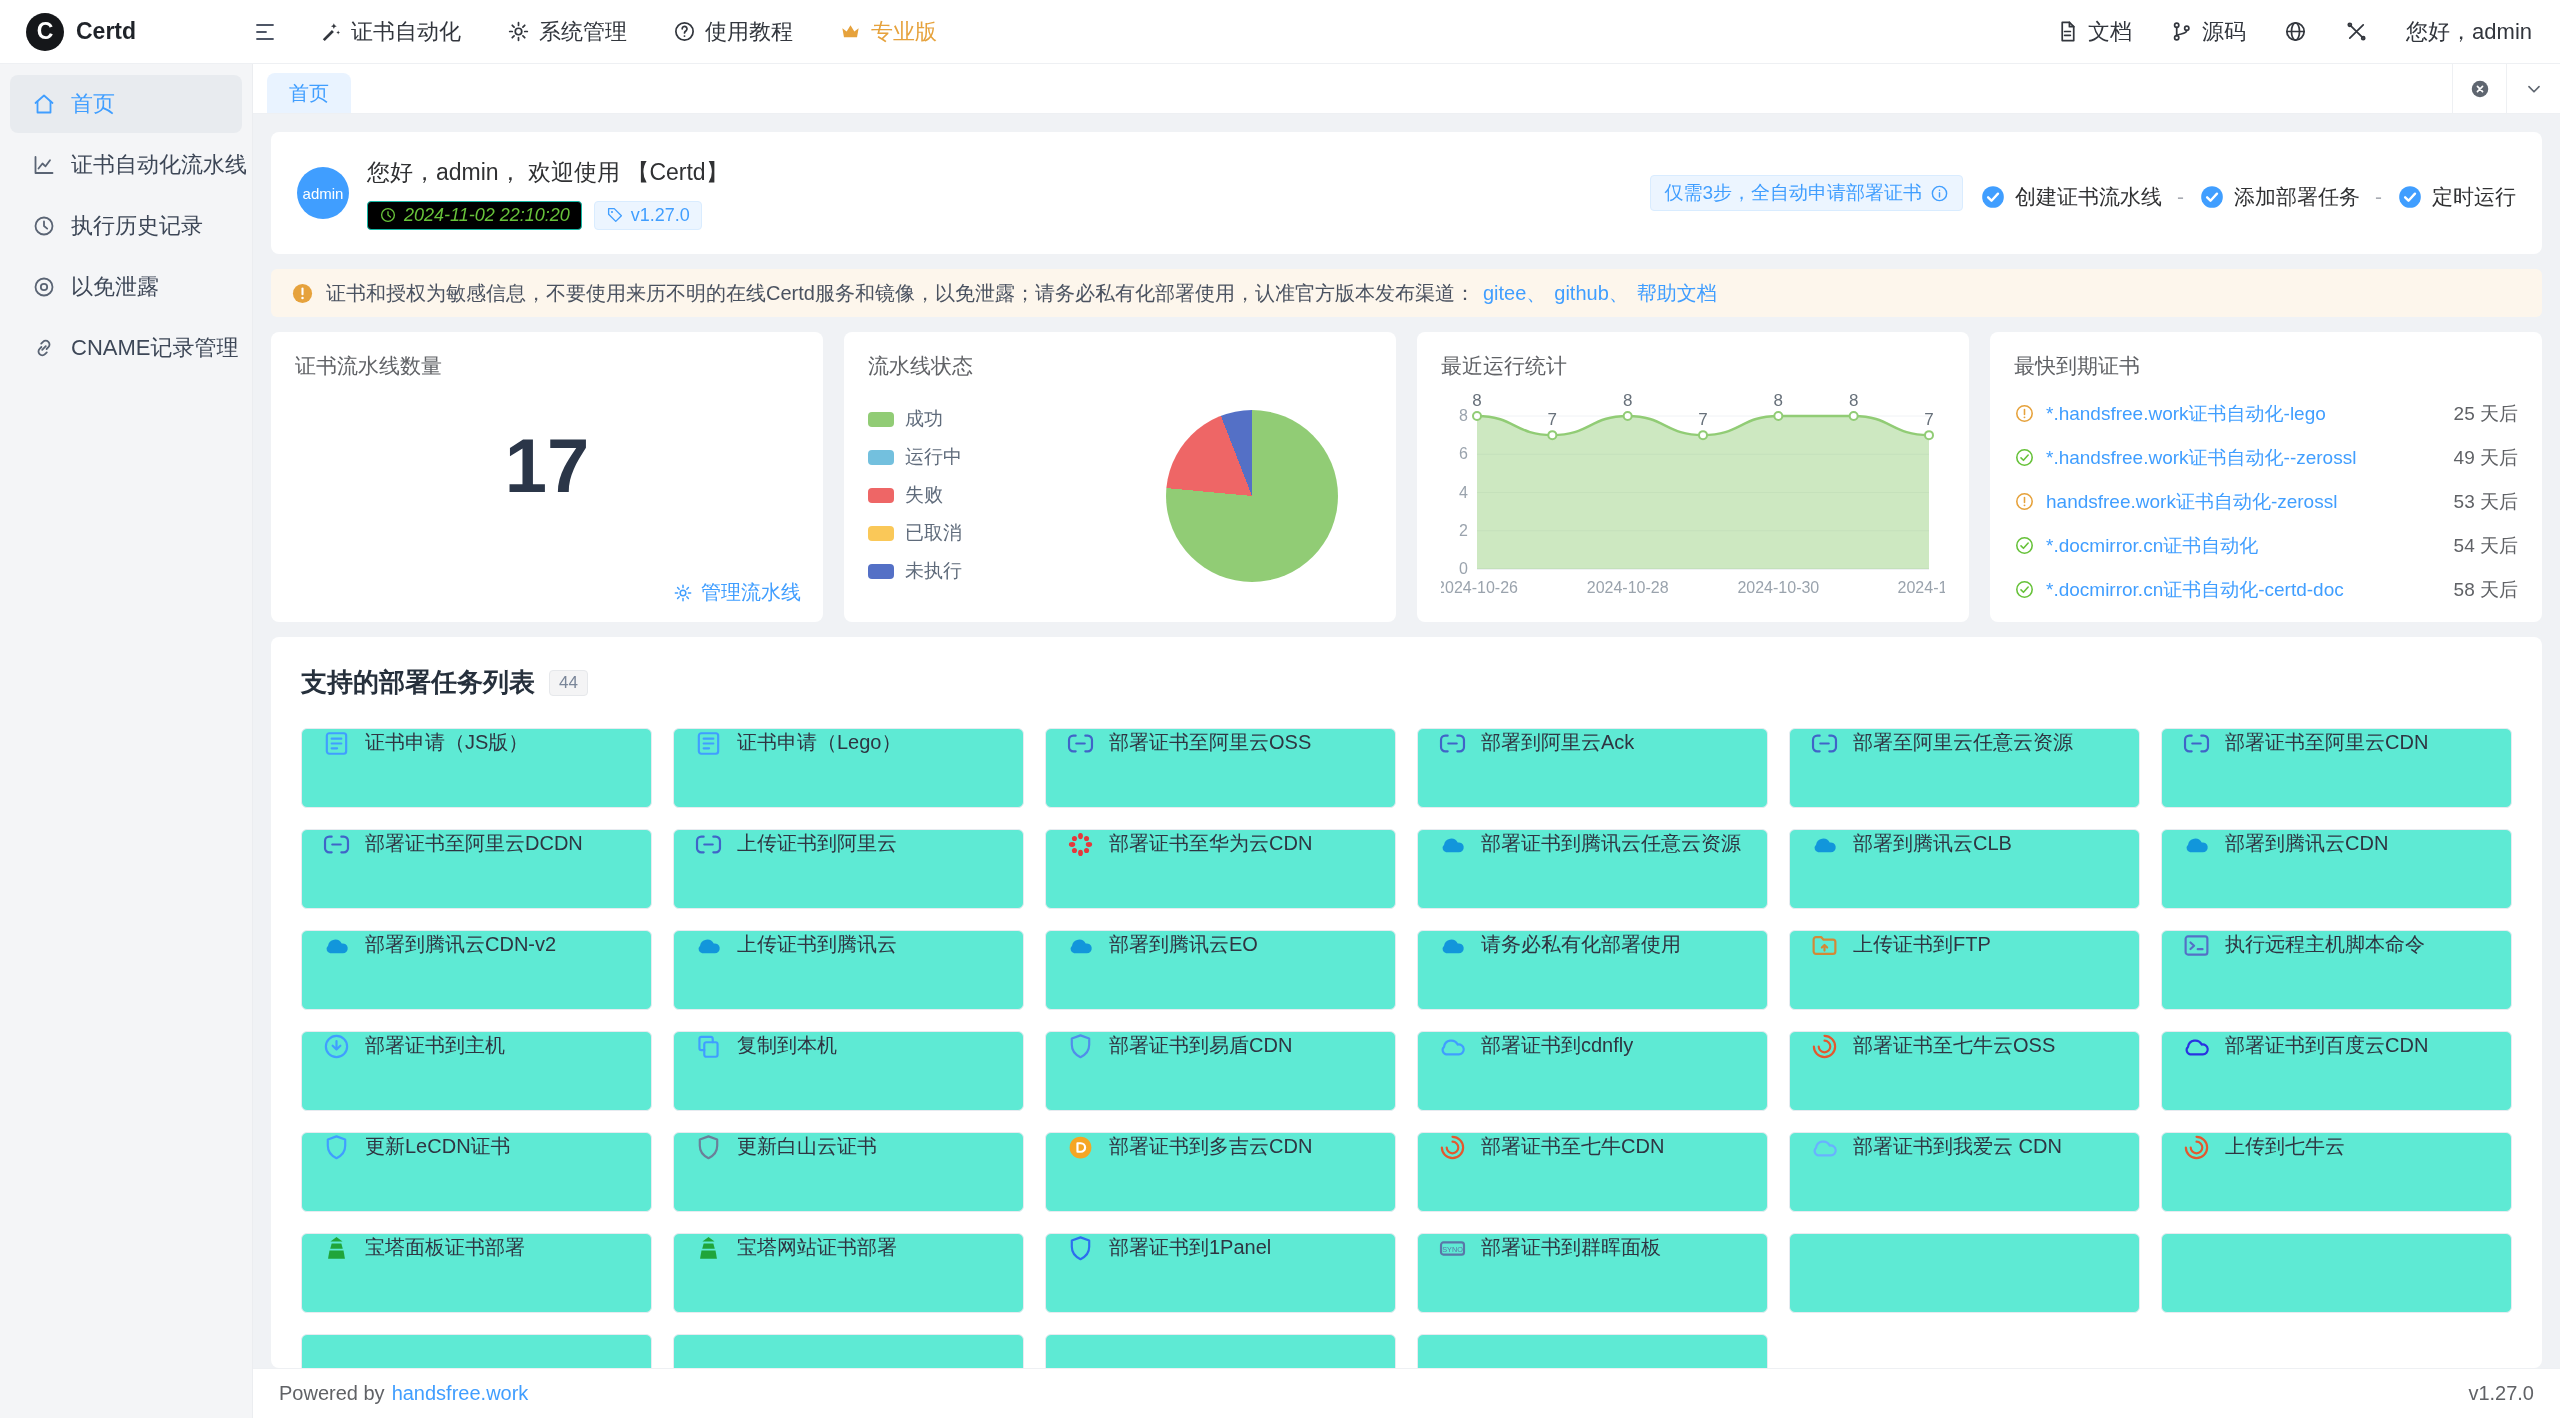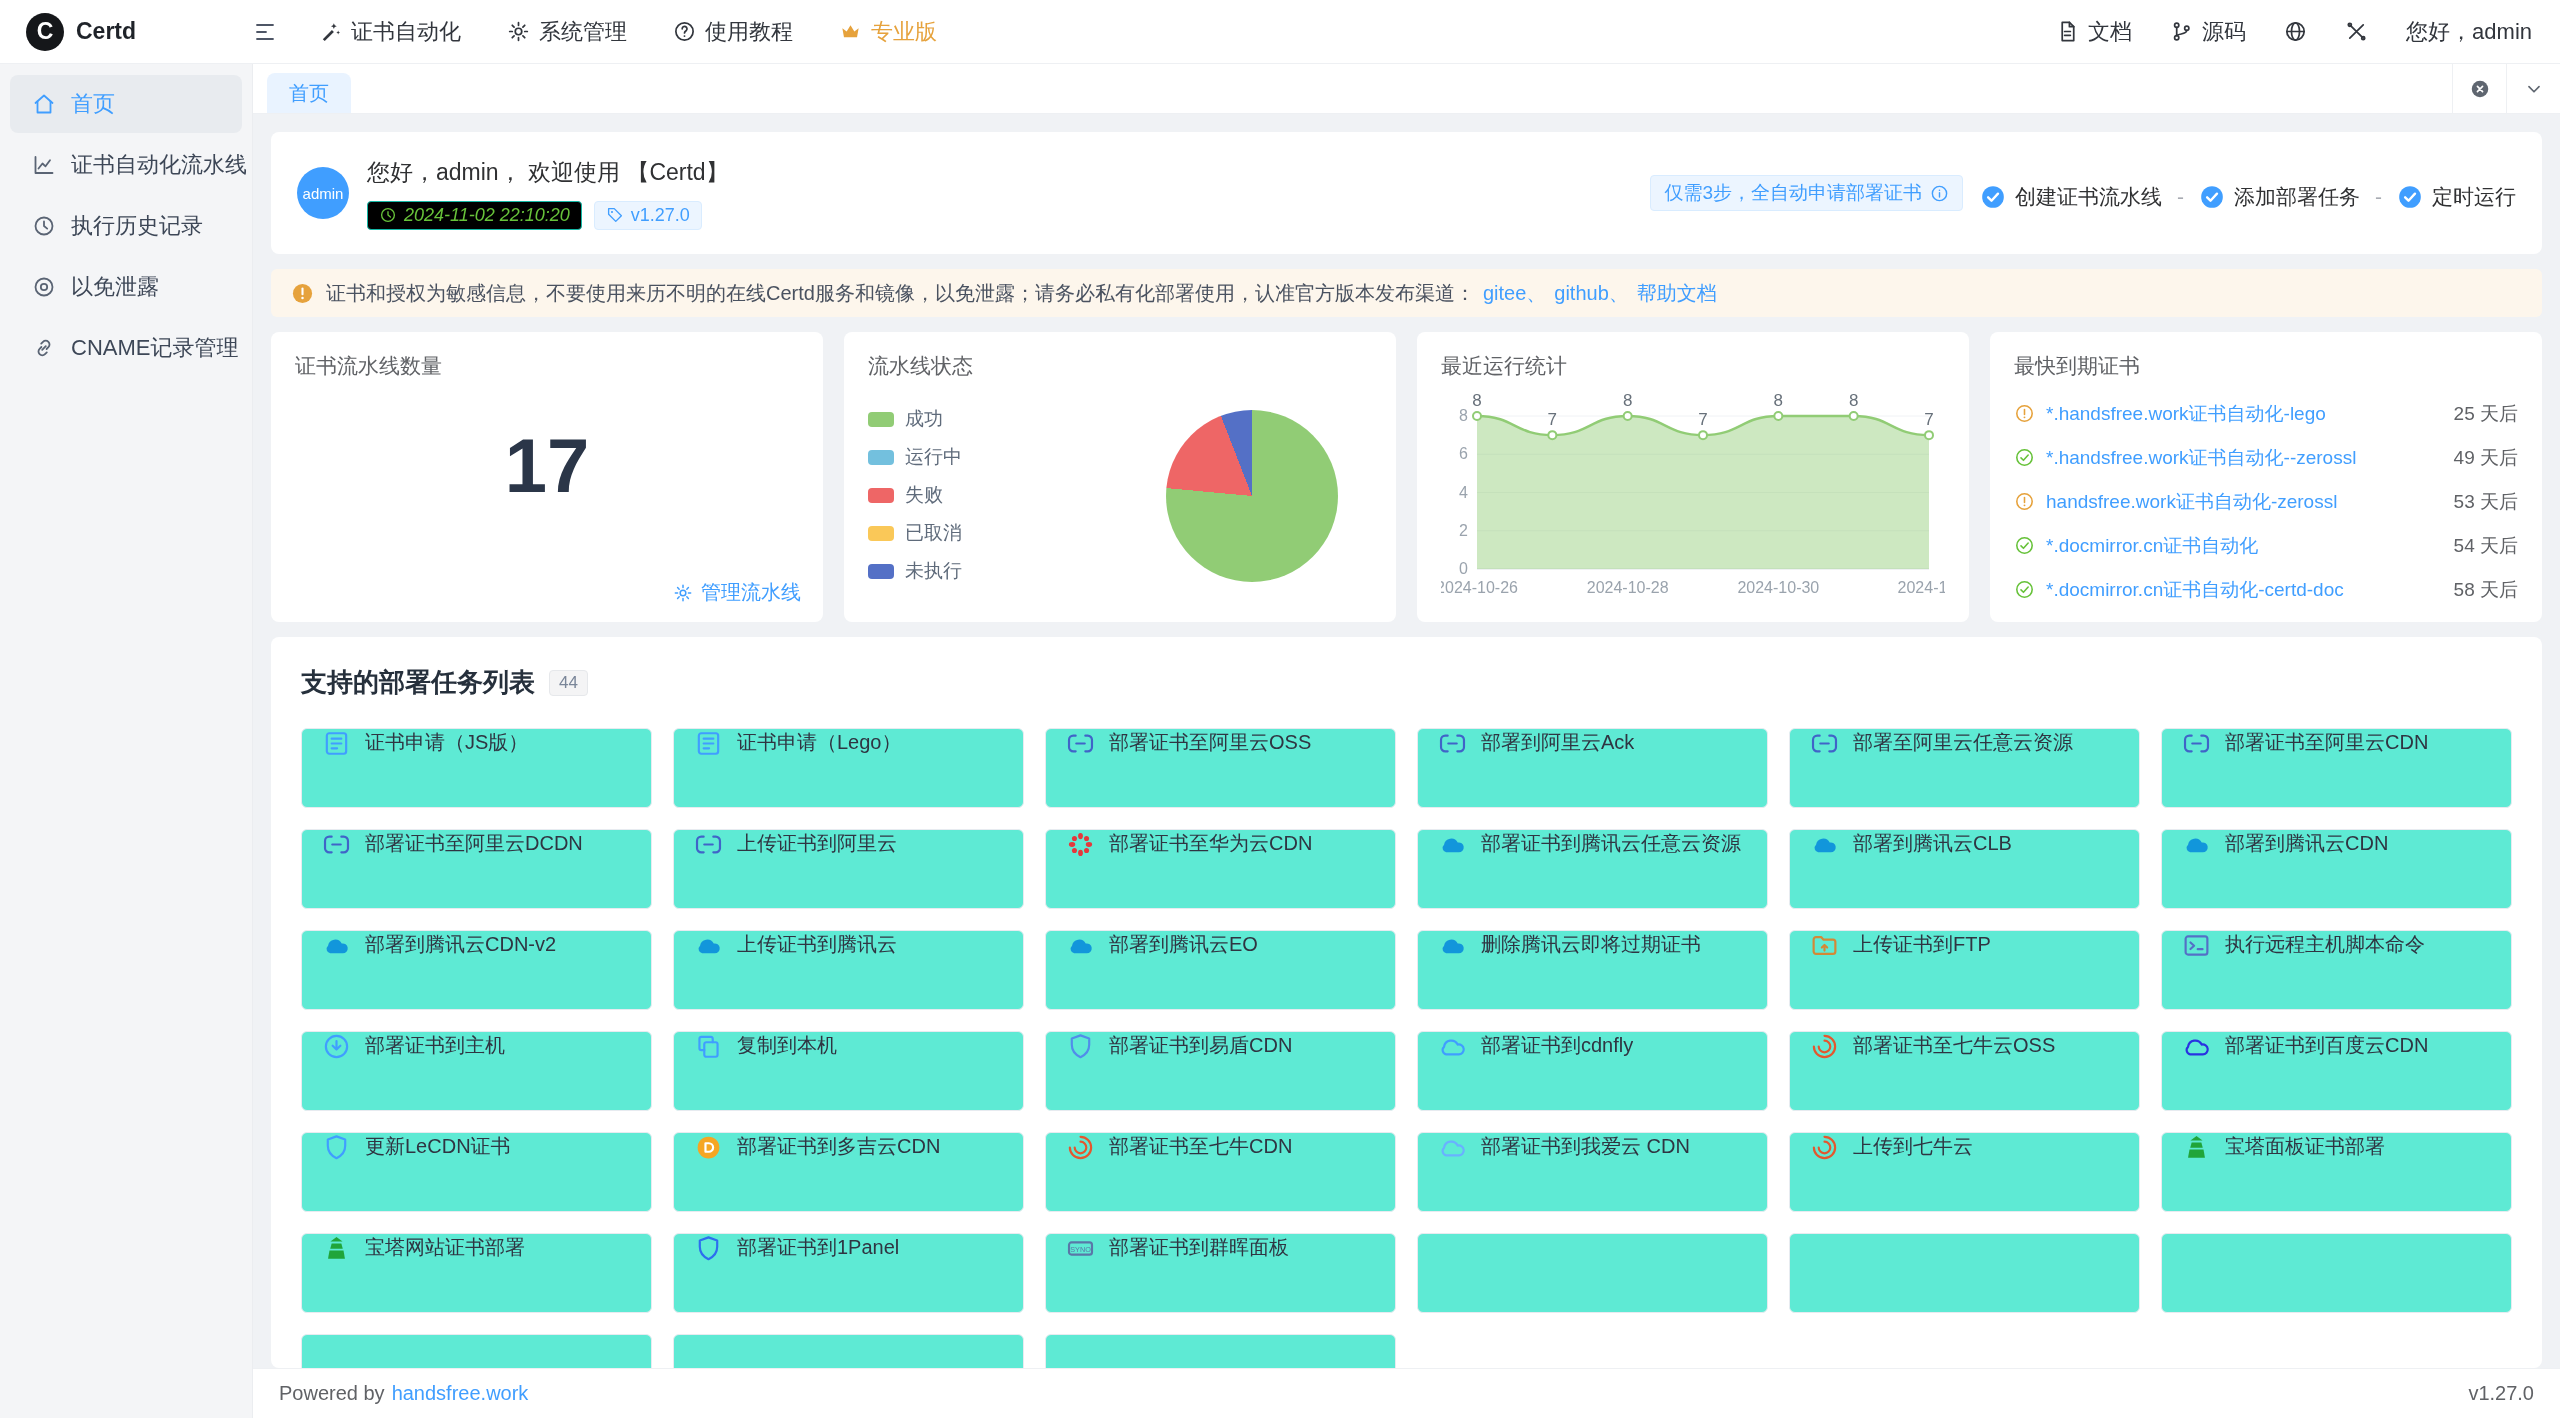--- a/index.html
+++ b/index.html
@@ -656,21 +656,21 @@
                   </svg>
                 </span>
                 <span class="task-label">部署到腾讯云EO</span>
               </div>
               <div class="task">
                 <span class="icn" style="color:#1296db">
                   <svg viewBox="0 0 24 24" fill="none" stroke="currentColor" stroke-width="1.8" stroke-linecap="round" stroke-linejoin="round">
                     <path d="M6.8 18.5h10.4a4.1 4.1 0 10-.9-8.1 6 6 0 00-11.3 1.9 3.6 3.6 0 001.8 6.2z" fill="currentColor" stroke="none"></path>
                   </svg>
                 </span>
-                <span class="task-label">删除腾讯云即将过期证书</span>
+                <span class="task-label">请务必私有化部署使用</span>
               </div>
               <div class="task">
                 <span class="icn" style="color:#d48836">
                   <svg viewBox="0 0 24 24" fill="none" stroke="currentColor" stroke-width="1.8" stroke-linecap="round" stroke-linejoin="round">
                     <path d="M3 7a2 2 0 012-2h4.2l2 2.2H19a2 2 0 012 2V17a2 2 0 01-2 2H5a2 2 0 01-2-2z"></path>
                     <path d="M12 16.2v-4.6M9.8 13.7L12 11.5l2.2 2.2"></path>
                   </svg>
                 </span>
                 <span class="task-label">上传证书到FTP</span>
               </div>
@@ -734,20 +734,28 @@
                 </span>
                 <span class="task-label">部署证书到百度云CDN</span>
               </div>
               <div class="task">
                 <span class="icn" style="color:#409eff">
                   <svg viewBox="0 0 24 24" fill="none" stroke="currentColor" stroke-width="1.8" stroke-linecap="round" stroke-linejoin="round">
                     <path d="M12 2.8l7.2 2.6v5.2c0 4.6-3 8.3-7.2 10.3-4.2-2-7.2-5.7-7.2-10.3V5.4z"></path>
                   </svg>
                 </span>
                 <span class="task-label">更新LeCDN证书</span>
+              </div>
+              <div class="task">
+                <span class="icn" style="color:#6b7f99">
+                  <svg viewBox="0 0 24 24" fill="none" stroke="currentColor" stroke-width="1.8" stroke-linecap="round" stroke-linejoin="round">
+                    <path d="M12 2.8l7.2 2.6v5.2c0 4.6-3 8.3-7.2 10.3-4.2-2-7.2-5.7-7.2-10.3V5.4z"></path>
+                  </svg>
+                </span>
+                <span class="task-label">更新白山云证书</span>
               </div>
               <div class="task">
                 <span class="icn" style="color:#f5a623">
                   <svg viewBox="0 0 24 24" fill="none" stroke="currentColor" stroke-width="1.8" stroke-linecap="round" stroke-linejoin="round">
                     <circle cx="12" cy="12" r="9" fill="currentColor" stroke="none"></circle>
                     <path d="M9.5 8.5h2.8a3.5 3.5 0 010 7H9.5z" stroke="#fff" stroke-width="1.8" fill="none"></path>
                   </svg>
                 </span>
                 <span class="task-label">部署证书到多吉云CDN</span>
               </div>

